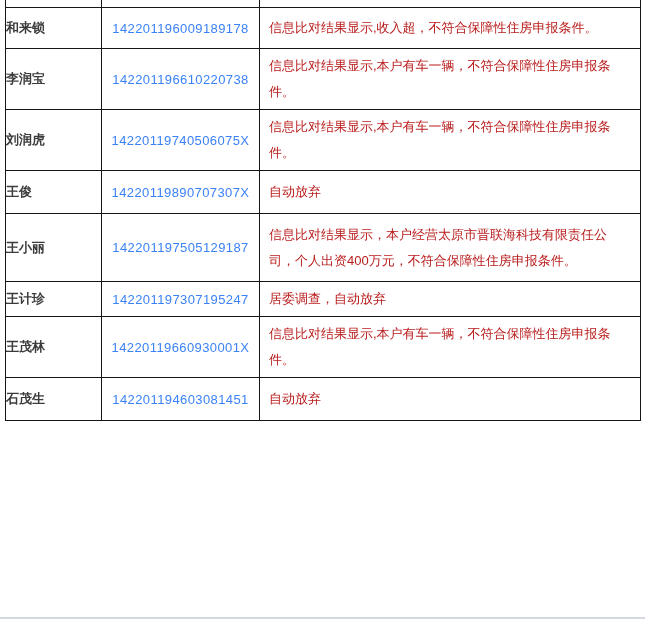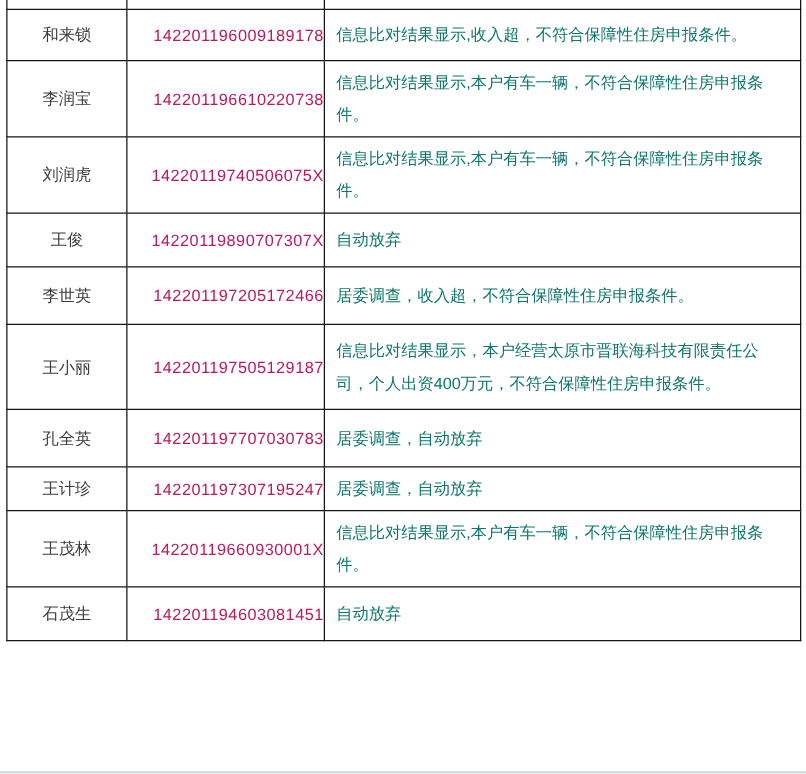--- a/index.html
+++ b/index.html
@@ -28,27 +28,27 @@
     font-size: 13px;
     color: #3f3f3f;
     vertical-align: middle;
     overflow: hidden;
     padding: 0;
   }
   col.c-name { width: 96px; }
   col.c-id   { width: 158px; }
   col.c-reason { width: 381px; }
 
-  td.name-cell { text-align: center; color: #3b3b3b; }
-  td.id-cell   { text-align: right; color: #be185d; letter-spacing: 0.4px; }
+  td.name-cell { color: #3b3b3b; font-weight: bold; }
+  td.id-cell   { text-align: center; color: #3b82f6; letter-spacing: 0.4px; }
   td.reason-cell {
     text-align: left;
     padding: 4px 12px 4px 9px;
     line-height: 26px;
-    color: #0f766e;
+    color: #b91c1c;
   }
 
   
   tr.partial-top    { height: 10px; }
   tr.r0  { height: 41px; }
   tr.r1  { height: 46px; }
   tr.r2  { height: 47px; }
   tr.r3  { height: 43px; }
   tr.r4  { height: 46px; }
   tr.r5  { height: 46px; }
@@ -97,34 +97,24 @@
       <tr class="r2">
         <td class="name-cell">刘润虎</td>
         <td class="id-cell">14220119740506075X</td>
         <td class="reason-cell">信息比对结果显示,本户有车一辆，不符合保障性住房申报条件。</td>
       </tr>
       <tr class="r3">
         <td class="name-cell">王俊</td>
         <td class="id-cell">14220119890707307X</td>
         <td class="reason-cell">自动放弃</td>
       </tr>
-      <tr class="r5">
-        <td class="name-cell">李世英</td>
-        <td class="id-cell">142201197205172466</td>
-        <td class="reason-cell">居委调查，收入超，不符合保障性住房申报条件。</td>
-      </tr>
       <tr class="r6">
         <td class="name-cell">王小丽</td>
         <td class="id-cell">142201197505129187</td>
         <td class="reason-cell">信息比对结果显示，本户经营太原市晋联海科技有限责任公司，个人出资400万元，不符合保障性住房申报条件。</td>
-      </tr>
-      <tr class="r9">
-        <td class="name-cell">孔全英</td>
-        <td class="id-cell">142201197707030783</td>
-        <td class="reason-cell">居委调查，自动放弃</td>
       </tr>
       <tr class="r10">
         <td class="name-cell">王计珍</td>
         <td class="id-cell">142201197307195247</td>
         <td class="reason-cell">居委调查，自动放弃</td>
       </tr>
       <tr class="r11">
         <td class="name-cell">王茂林</td>
         <td class="id-cell">14220119660930001X</td>
         <td class="reason-cell">信息比对结果显示,本户有车一辆，不符合保障性住房申报条件。</td>

